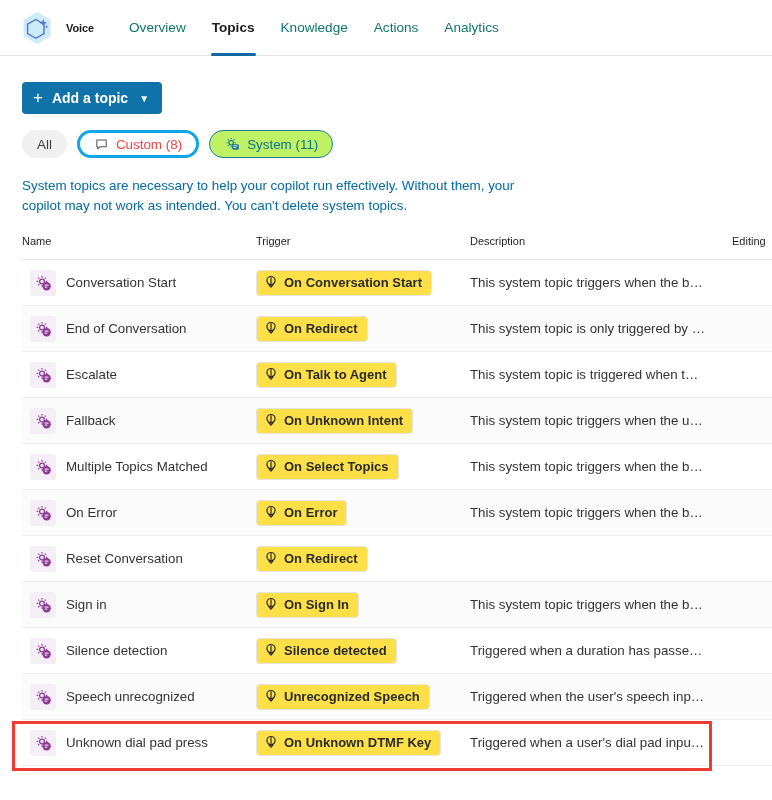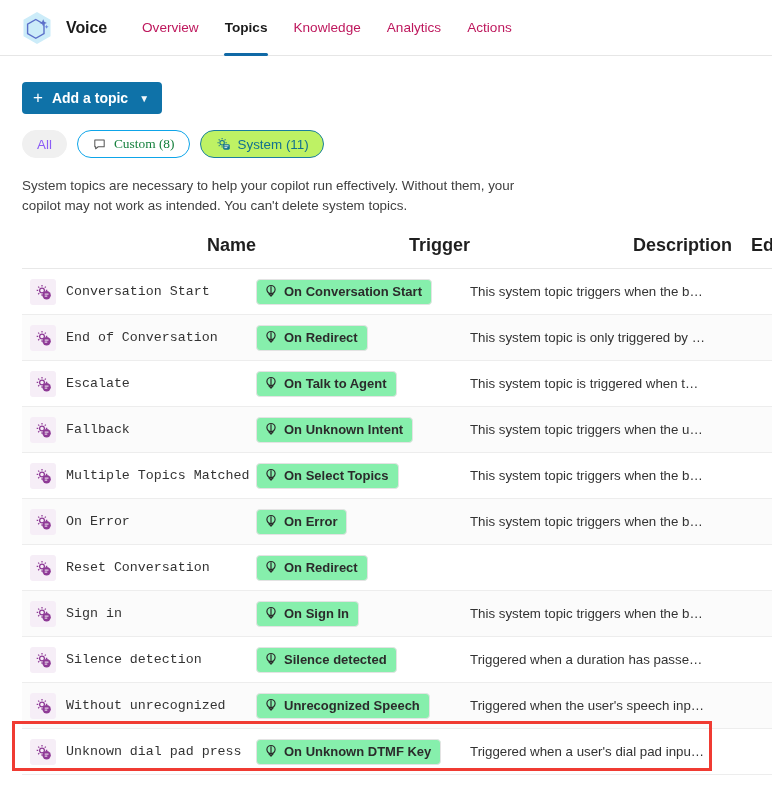--- a/index.html
+++ b/index.html
@@ -34,36 +34,36 @@
     margin-right: 22px;
   }
   .hex-logo {
     width: 38px;
     height: 38px;
     position: relative;
     flex: none;
   }
   .hex-logo svg { display: block; }
   .brand-name {
-    font-size: 16px;
+    font-size: 11px;
     font-weight: bold;
     letter-spacing: -0.1px;
     color: #1b1b1b;
   }
   .nav {
     display: flex;
     align-items: stretch;
     height: 56px;
   }
   .nav-item {
     display: flex;
     align-items: center;
     padding: 0 13px;
     font-size: 13.6px;
-    color: #be185d;
+    color: #0f766e;
     position: relative;
     cursor: pointer;
     white-space: nowrap;
   }
   .nav-item.active {
     color: #1b1b1b;
     font-weight: bold;
   }
   .nav-item.active::after {
     content: "";
@@ -125,59 +125,58 @@
     border-radius: 16px;
     padding: 0 14px;
     font-size: 13.4px;
     cursor: pointer;
     box-sizing: border-box;
     white-space: nowrap;
   }
   .pill.plain {
     background: #f0f0f0;
     border: 1px solid #f0f0f0;
-    color: #8b5cf6;
+    color: #404040;
   }
   .pill.outline {
     background: #ffffff;
-    border: 1px solid #0ea5e9;
-    color: #15803d;
-    font-family: Liberation Serif, serif;
+    border: 3px solid #0ea5e9;
+    color: #ef4444;
   }
   .pill.selected {
     background: #bef264;
     border: 1.4px solid #1a7f9e;
     color: #12718f;
   }
   .pill svg { display: block; flex: none; }
 
   
   .desc {
     margin-top: 18px;
     font-size: 13.4px;
     line-height: 20px;
-    color: #404040;
+    color: #0369a1;
     max-width: 530px;
   }
 
   
   .table-wrap {
     margin-top: 19px;
     width: 750px;
     position: relative;
   }
   table.topics {
     border-collapse: collapse;
     width: 790px;
     table-layout: fixed;
   }
   table.topics th {
-    text-align: right;
-    font-size: 18px;
-    font-weight: bold;
+    text-align: left;
+    font-size: 11px;
+    font-weight: normal;
     color: #1f1f1f;
     padding: 0 0 12px 0;
     border-bottom: 1px solid #e8e8e8;
     vertical-align: bottom;
   }
   table.topics td {
     font-size: 13.3px;
     color: #333333;
     border-bottom: 1px solid #ededed;
     height: 45px;
@@ -194,40 +193,39 @@
   .col-edit  { width: 80px; }
 
   th.col-name { padding-left: 8px; }
   th.col-edit { text-align: right; padding-right: 0; }
 
   .name-cell {
     display: flex;
     align-items: center;
     gap: 10px;
     padding-left: 8px;
-    font-family: Liberation Mono, monospace;
   }
   .topic-icon {
     width: 26px;
     height: 26px;
     border-radius: 3px;
     background: #f6eef7;
     display: flex;
     align-items: center;
     justify-content: center;
     flex: none;
   }
   .topic-icon svg { display: block; }
   .name-text { overflow: hidden; text-overflow: ellipsis; }
 
   .trigger-badge {
     display: inline-flex;
     align-items: center;
     gap: 6px;
-    background: #86efac;
+    background: #fde047;
     border: 1px solid #e3e3e3;
     border-radius: 4px;
     height: 26px;
     padding: 0 9px 0 7px;
     font-size: 13px;
     font-weight: bold;
     color: #2b2b2b;
     box-sizing: border-box;
     cursor: pointer;
     white-space: nowrap;
@@ -263,22 +261,22 @@
         <path d="M28.6 15.8 l0.6 1.4 1.4 0.6 -1.4 0.6 -0.6 1.4 -0.6 -1.4 -1.4 -0.6 1.4 -0.6 z" fill="#6e8ae0"></path>
       </svg>
     </span>
     <span class="brand-name">Voice</span>
   </div>
 
   <nav class="nav">
     <div class="nav-item">Overview</div>
     <div class="nav-item active">Topics</div>
     <div class="nav-item">Knowledge</div>
+    <div class="nav-item">Actions</div>
     <div class="nav-item">Analytics</div>
-    <div class="nav-item">Actions</div>
   </nav>
 </div>
 
 <div class="main">
 
   <button class="add-topic-btn">
     <span class="plus">+</span>
     <span>Add a topic</span>
     <span class="chev">▼</span>
   </button>
@@ -653,21 +651,21 @@
         <span class="topic-icon">
           <svg width="18" height="18" viewBox="0 0 18 18">
             <g fill="none" stroke="#8e3a96" stroke-width="1.25">
               <circle cx="8" cy="7.4" r="2.4"></circle>
               <path d="M8 2.1v1.5M8 11.2v1.5M2.7 7.4h1.5M11.8 7.4h1.5M4.2 3.6l1.05 1.05M11.8 3.6l-1.05 1.05M4.2 11.2l1.05-1.05M11.8 11.2l-1.05-1.05"></path>
             </g>
             <circle cx="12.6" cy="12.2" r="4.2" fill="#8e3a96"></circle>
             <path d="M10.7 11.1h3.8M10.7 13.1h2.6" stroke="#ffffff" stroke-width="0.95"></path>
           </svg>
         </span>
-        <span class="name-text">Without unrecognized</span>
+        <span class="name-text">Speech unrecognized</span>
       </div>
     </td>
     <td class="col-trig">
       <span class="trigger-badge">
         <span>
           <svg width="14" height="15" viewBox="0 0 14 15">
             <circle cx="7" cy="5.6" r="4.1" fill="none" stroke="#2b2b2b" stroke-width="1.2"></circle>
             <path d="M7 2.3v9.6" stroke="#2b2b2b" stroke-width="1.2"></path>
             <path d="M4.9 9.9 7 12.2 9.1 9.9" fill="none" stroke="#2b2b2b" stroke-width="1.2" stroke-linecap="round" stroke-linejoin="round"></path>
           </svg>

